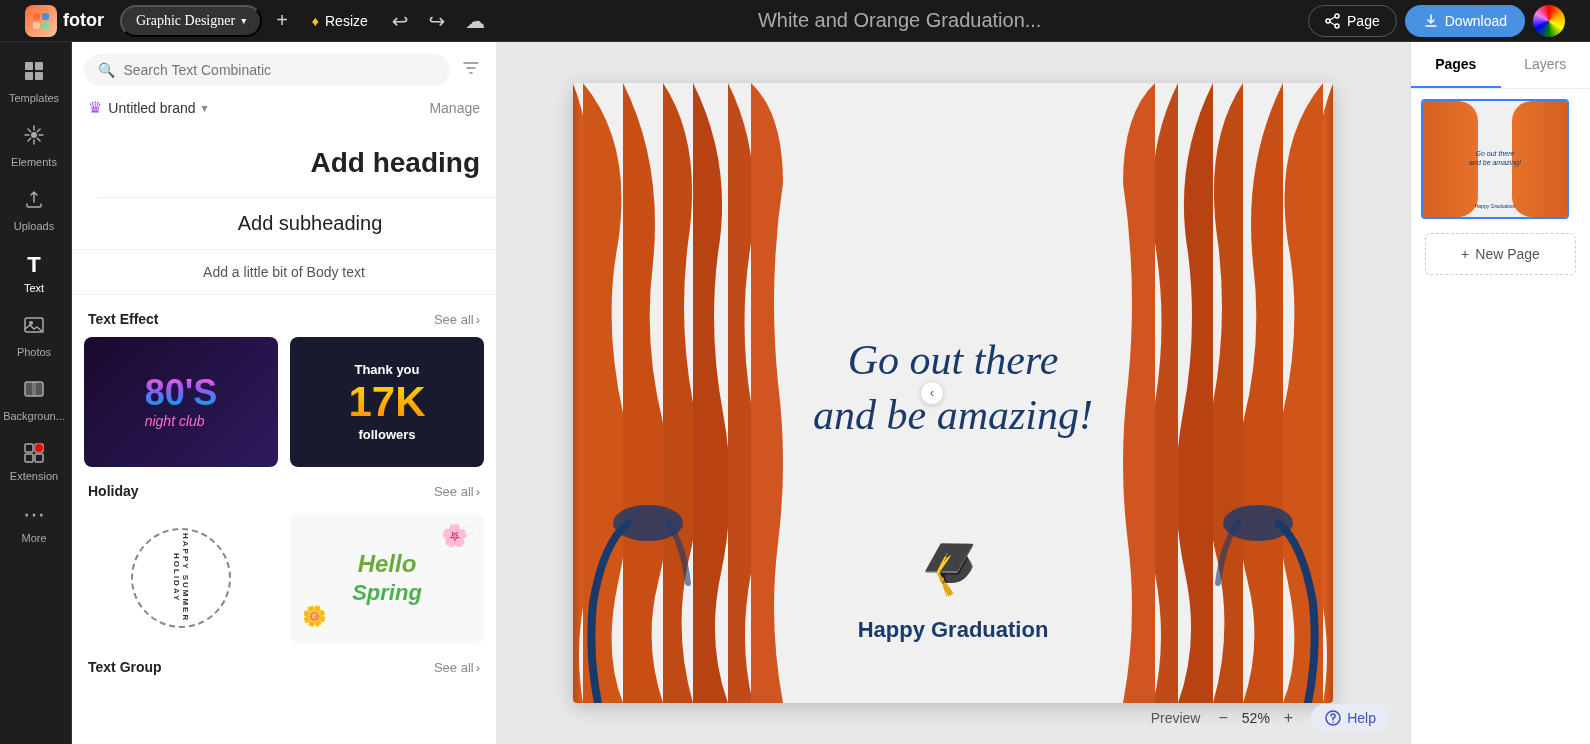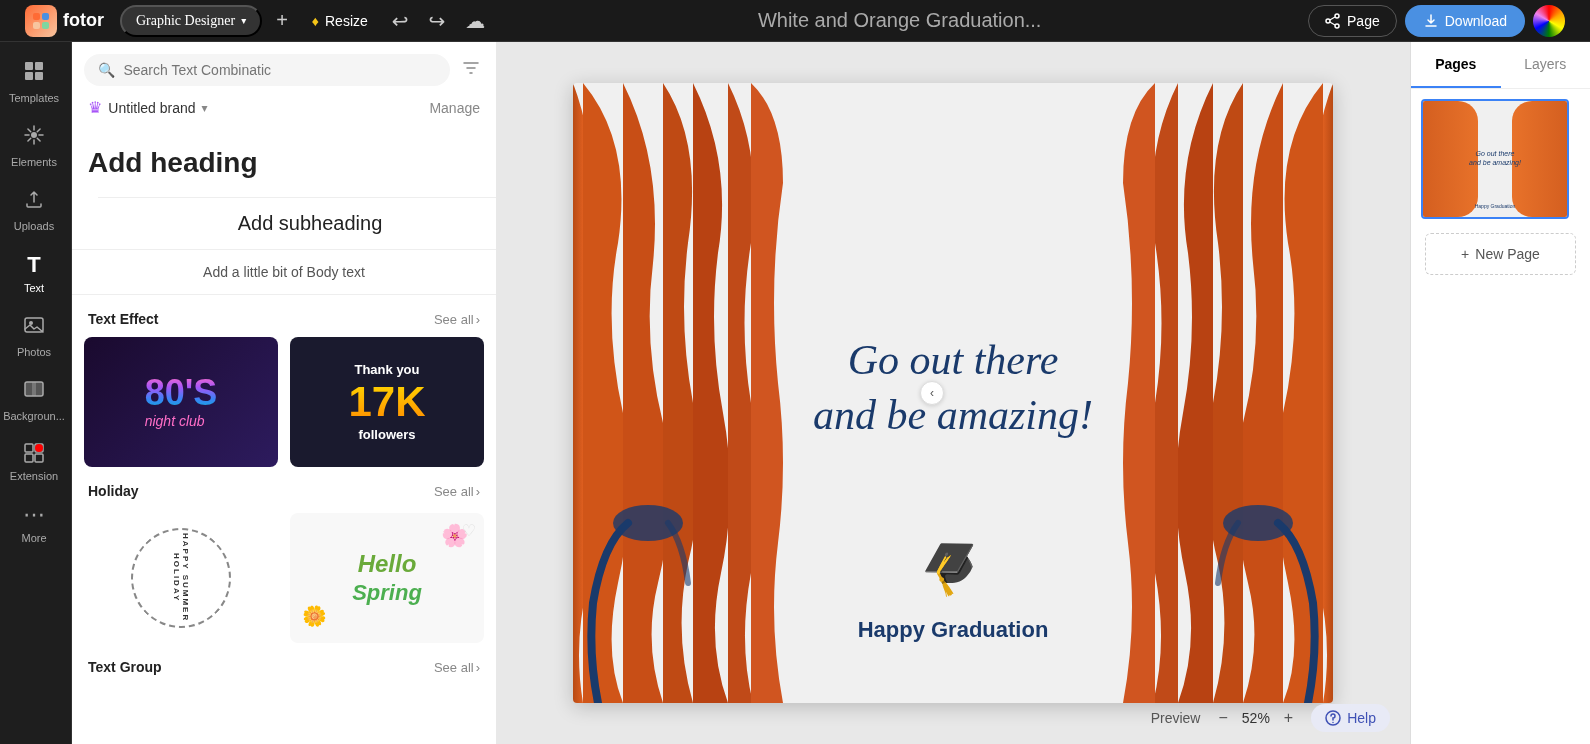--- a/index.html
+++ b/index.html
@@ -35,21 +35,21 @@
     .left-panel { width: 424px; background: #fff; color: #333; display: flex; flex-direction: column; overflow: hidden; flex-shrink: 0; }
     .panel-search { padding: 12px 12px 8px; display: flex; align-items: center; gap: 8px; }
     .search-input-wrap { flex: 1; display: flex; align-items: center; gap: 8px; background: #f5f5f5; border-radius: 20px; padding: 8px 14px; }
     .search-input-wrap input { border: none; background: none; outline: none; font-size: 14px; color: #333; width: 100%; }
     .search-icon { color: #888; font-size: 14px; }
     .filter-btn { background: none; border: none; color: #888; cursor: pointer; font-size: 18px; padding: 4px; }
     .brand-row { display: flex; align-items: center; justify-content: space-between; padding: 4px 16px 12px; }
     .brand-name { display: flex; align-items: center; gap: 6px; font-size: 14px; font-weight: 500; cursor: pointer; }
     .manage-btn { background: none; border: none; color: #888; font-size: 14px; cursor: pointer; }
     .panel-scroll { flex: 1; overflow-y: auto; padding: 0 0 20px; }
-    .text-add-heading { font-size: 28px; font-weight: 800; text-align: left; padding: 18px 16px; cursor: pointer; display: block; width: 100%; background: none; border: none; color: #222; }
+    .text-add-heading { font-size: 28px; font-weight: 800; text-align: right; padding: 18px 16px; cursor: pointer; display: block; width: 100%; background: none; border: none; color: #222; }
     .text-add-subheading { font-size: 20px; font-weight: 500; text-align: center; padding: 14px 16px; cursor: pointer; display: block; width: 100%; background: none; border: none; color: #222; border-top: 1px solid #eee; margin-left: 26px; }
     .text-add-body { font-size: 14px; text-align: center; padding: 14px 16px; cursor: pointer; display: block; width: 100%; background: none; border: none; color: #555; border-top: 1px solid #eee; border-bottom: 1px solid #eee; }
     .section-header { display: flex; align-items: center; justify-content: space-between; padding: 16px 16px 10px; gap: 28px; }
     .section-title { font-size: 14px; font-weight: 600; color: #222; }
     .see-all-btn { background: none; border: none; color: #888; font-size: 13px; cursor: pointer; display: flex; align-items: center; gap: 2px; }
     .text-cards-grid { display: grid; grid-template-columns: 1fr 1fr; gap: 12px; padding: 0 12px; }
     .text-card { border-radius: 8px; overflow: hidden; cursor: pointer; background: #f0f0f0; height: 130px; display: flex; align-items: center; justify-content: center; }
     .card-80s { background: linear-gradient(135deg, #1a0a2e, #2d1b5e); display: flex; align-items: center; justify-content: center; flex-direction: column; }
     .card-80s-text { font-size: 36px; font-weight: 900; background: linear-gradient(180deg, #ff6ec7, #a855f7, #3b82f6, #06b6d4); -webkit-background-clip: text; -webkit-text-fill-color: transparent; line-height: 1; }
     .card-80s-sub { font-size: 14px; font-style: italic; color: #ff6ec7; margin-top: 2px; }

